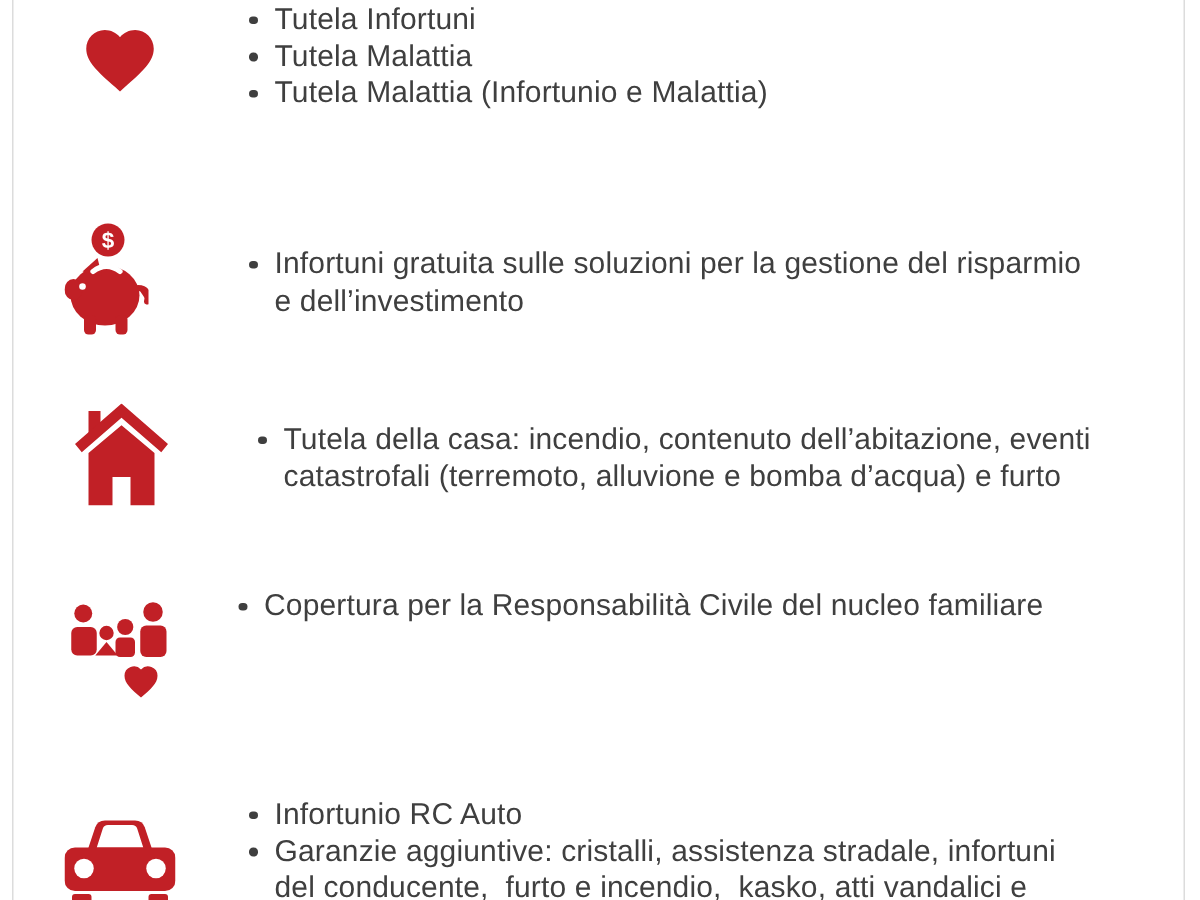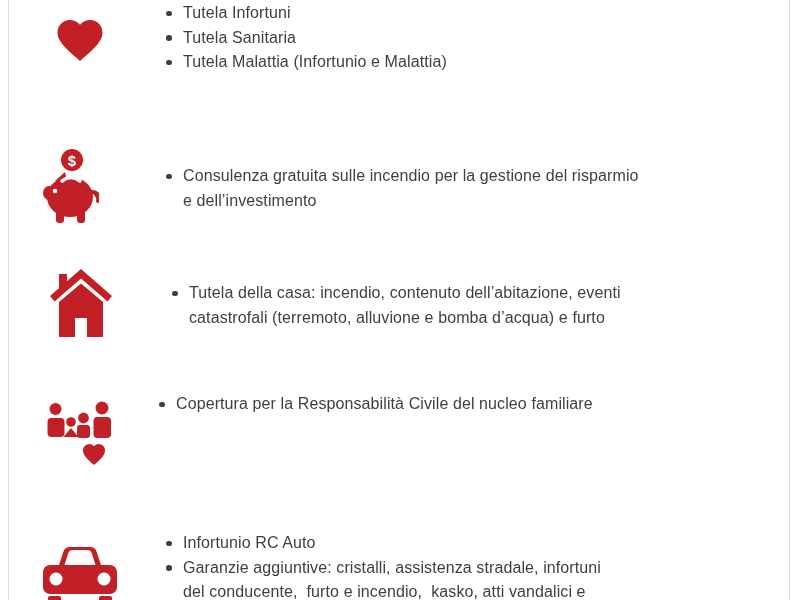--- a/index.html
+++ b/index.html
@@ -22,21 +22,21 @@
 
   .icon-box { position: absolute; line-height: 0; }
   .icon-box svg { display: block; }
   .ic { fill: #c12026; }
 
   ul.bullets {
     position: absolute;
     margin: 0; padding: 0;
     list-style: none;
     width: 560px;
-    font-size: 16px;
+    font-size: 20px;
     line-height: 24.5px;
     color: #3f3f3f;
     letter-spacing: 0.1px;
   }
   ul.bullets li {
     position: relative;
     padding-left: 20px;
     white-space: pre-wrap;
   }
   ul.bullets li::before {
@@ -67,40 +67,40 @@
   <div class="page-border left"></div>
   <div class="page-border right"></div>
 
   <div class="icon-box" id="icon-heart">
     <svg width="54" height="50" viewBox="0 0 24 22">
       <path class="ic" d="M12 21.2 10.55 19.9C5.4 15.4 2 12.3 2 8.55 2 5.45 4.42 3 7.5 3c1.74 0 3.41.82 4.5 2.12C13.09 3.82 14.76 3 16.5 3 19.58 3 22 5.45 22 8.55c0 3.75-3.4 6.85-8.55 11.35L12 21.2z"></path>
     </svg>
   </div>
   <ul class="bullets" id="list-1">
     <li>Tutela Infortuni</li>
-    <li>Tutela Sanitaria</li>
+    <li>Tutela Malattia</li>
     <li>Tutela Malattia (Infortunio e Malattia)</li>
   </ul>
 
   <div class="icon-box" id="icon-piggy">
     <svg width="56" height="78" viewBox="0 0 56 78">
       <circle class="ic" cx="29" cy="12" r="11"></circle>
       <text x="29" y="17.5" text-anchor="middle" font-size="15" font-weight="bold" font-family="Liberation Sans, sans-serif" fill="#ffffff">$</text>
       <path class="ic" d="M49 44 q8 0 6 9" stroke="#c12026" stroke-width="4" fill="none" stroke-linecap="round"></path>
       <ellipse class="ic" cx="27" cy="49" rx="23" ry="20"></ellipse>
       <polygon class="ic" points="12,33 22,24 25,36"></polygon>
       <ellipse class="ic" cx="6" cy="45" rx="6" ry="7"></ellipse>
       <rect class="ic" x="13" y="62" width="8" height="13" rx="3"></rect>
       <rect class="ic" x="34" y="62" width="8" height="13" rx="3"></rect>
       <circle cx="12" cy="43" r="2.2" fill="#ffffff"></circle>
       <path d="M19 33 q9 -7 18 0" stroke="#ffffff" stroke-width="3.5" fill="none" stroke-linecap="round"></path>
     </svg>
   </div>
   <ul class="bullets" id="list-2">
-    <li>Consulenza gratuita sulle incendio per la gestione del risparmio
+    <li>Infortuni gratuita sulle soluzioni per la gestione del risparmio
 e dell’investimento</li>
   </ul>
 
   <div class="icon-box" id="icon-house">
     <svg width="62" height="68" viewBox="0 0 62 68">
       <rect class="ic" x="9" y="5" width="8" height="16"></rect>
       <polygon class="ic" points="31,0 62,27 57.5,32.5 31,9.5 4.5,32.5 0,27"></polygon>
       <polygon class="ic" points="9,33 31,14.5 53,33 53,68 37,68 37,49 25,49 25,68 9,68"></polygon>
     </svg>
   </div>

